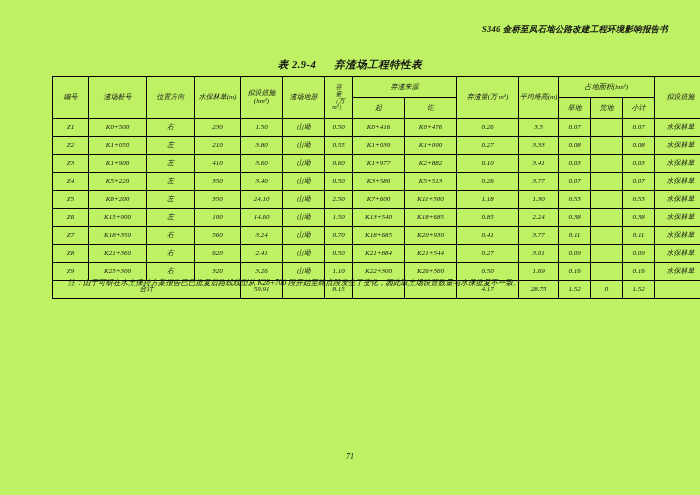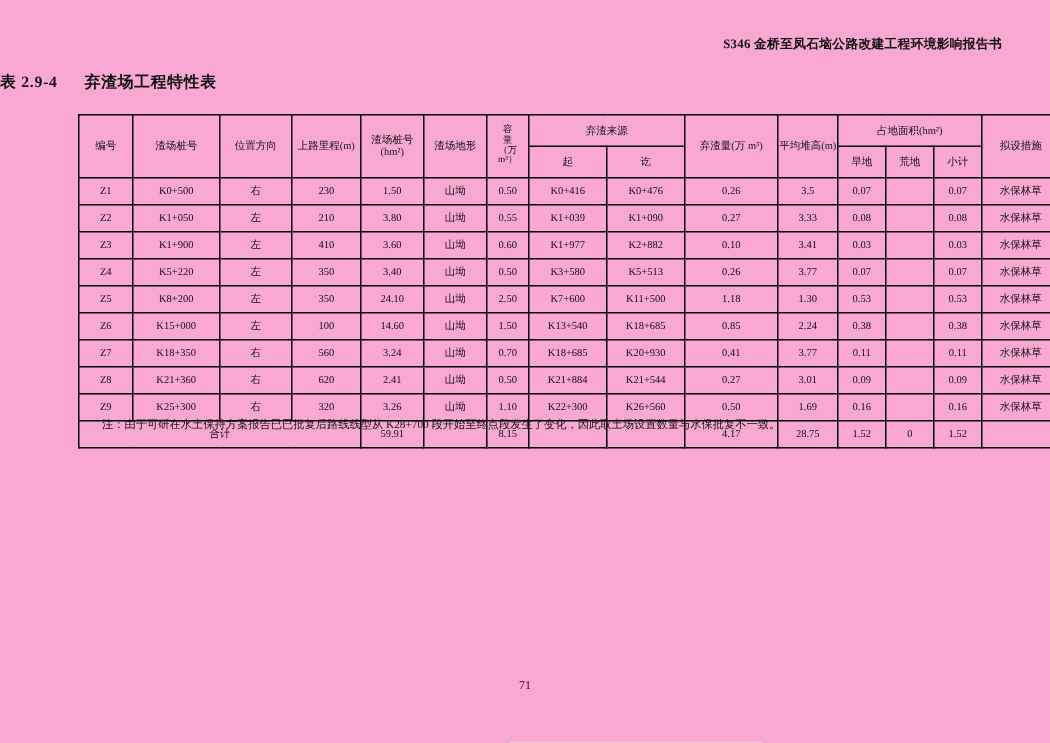--- a/index.html
+++ b/index.html
@@ -13,37 +13,39 @@
     font-family: "Liberation Serif", "DejaVu Serif", serif;
     color: #1a1a1a;
     position: relative;
     overflow: hidden;
   }
   .page {
     position: absolute;
     left: 0; top: 0;
     width: 700px;
     height: 495px;
-    background: #f9a8d4;
+    background: #bef264;
+    font-style: italic;
   }
   .header {
     position: absolute;
     top: 24px;
     right: 32px;
     font-size: 8.5px;
     font-weight: bold;
     letter-spacing: 0.2px;
     color: #111;
     white-space: nowrap;
   }
   .doc-title {
     position: absolute;
-    top: 48px;
+    top: 58px;
     left: 0;
     width: 700px;
+    text-align: center;
     font-size: 10.5px;
     font-weight: bold;
     color: #111;
     letter-spacing: 0.5px;
   }
   .doc-title .tnum { margin-right: 18px; }
   .table-wrap {
     position: absolute;
     top: 76px;
     left: 52px;
@@ -145,24 +147,24 @@
           <col class="col-13">
           <col class="col-14">
           <col class="col-15">
       </colgroup>
       <thead>
         <tr>
           <th rowspan="2" class="hdr-tall">编号</th>
           <th rowspan="2" class="hdr-tall">渣场桩号</th>
           <th rowspan="2" class="hdr-tall">位置方向</th>
           <th rowspan="2" class="hdr-tall">
-            <span class="stack">上路里程(m)</span>
+            <span class="stack">水保林草(m)</span>
           </th>
           <th rowspan="2" class="hdr-tall">
-            <span class="stack">渣场桩号(hm²)</span>
+            <span class="stack">拟设措施(hm²)</span>
           </th>
           <th rowspan="2" class="hdr-tall">
             <span class="stack">渣场地形</span>
           </th>
           <th rowspan="2" class="hdr-tall frac-cell">
             <span class="stack">容</span>
             <span class="stack">量</span>
             <span class="stack">（万</span>
             <span class="stack">m³）</span>
           </th>

